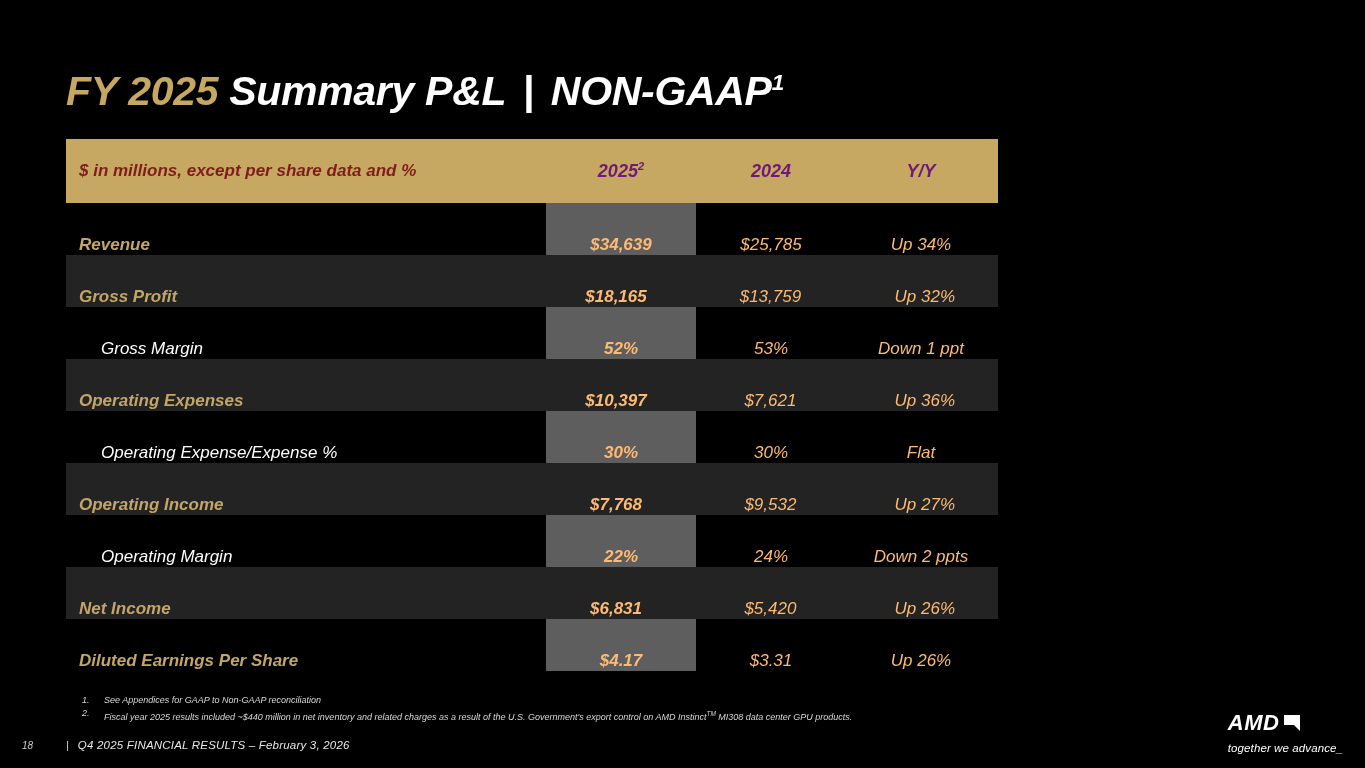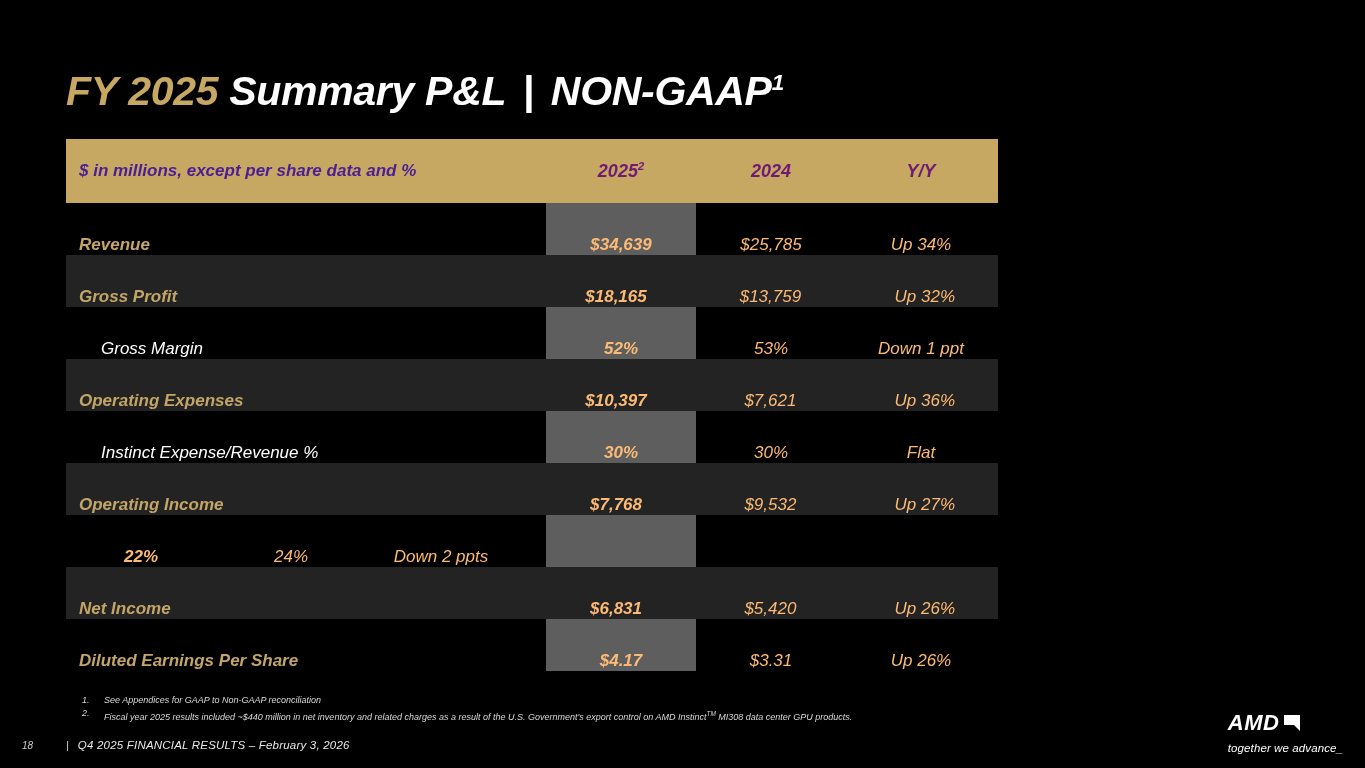--- a/index.html
+++ b/index.html
@@ -24,21 +24,21 @@
 
   
   .table { position:absolute; left:66px; top:139px; width:932px; }
 
   .thead {
     display:flex; align-items:center;
     height:64px; background:#C6A862;
   }
   .thead .c0 {
     width:480px; padding-left:13px;
-    font-size:17px; font-weight:bold; color:#4c1d95; white-space:nowrap;
+    font-size:17px; font-weight:bold; color:#7f1d1d; white-space:nowrap;
   }
   .thead .c { width:150px; text-align:center;
     font-size:18px; font-weight:bold; color:#701a75; }
   .thead sup { font-size:0.62em; vertical-align:super; }
 
   .rows { position:relative; }
 
   
   .colband {
     position:absolute; left:480px; top:0; width:150px; height:468px;
@@ -134,32 +134,33 @@
           <div class="cell c2">53%</div>
           <div class="cell c3">Down 1 ppt</div>
         </div>
         <div class="row head-row alt">
           <div class="label">Operating Expenses</div>
           <div class="cell c1">$10,397</div>
           <div class="cell c2">$7,621</div>
           <div class="cell c3">Up 36%</div>
         </div>
         <div class="row sub-row">
-          <div class="label">Instinct Expense/Revenue %</div>
+          <div class="label">Operating Expense/Expense %</div>
           <div class="cell c1">30%</div>
           <div class="cell c2">30%</div>
           <div class="cell c3">Flat</div>
         </div>
         <div class="row head-row alt">
           <div class="label">Operating Income</div>
           <div class="cell c1">$7,768</div>
           <div class="cell c2">$9,532</div>
           <div class="cell c3">Up 27%</div>
         </div>
         <div class="row sub-row">
+          <div class="label">Operating Margin</div>
           <div class="cell c1">22%</div>
           <div class="cell c2">24%</div>
           <div class="cell c3">Down 2 ppts</div>
         </div>
         <div class="row head-row alt">
           <div class="label">Net Income</div>
           <div class="cell c1">$6,831</div>
           <div class="cell c2">$5,420</div>
           <div class="cell c3">Up 26%</div>
         </div>

